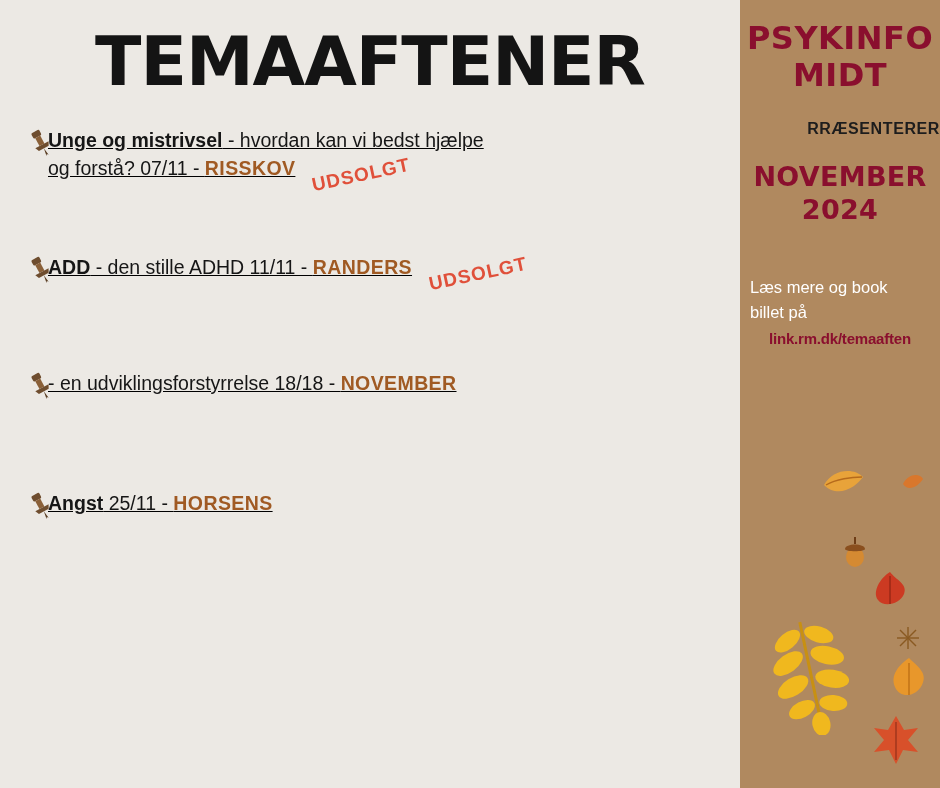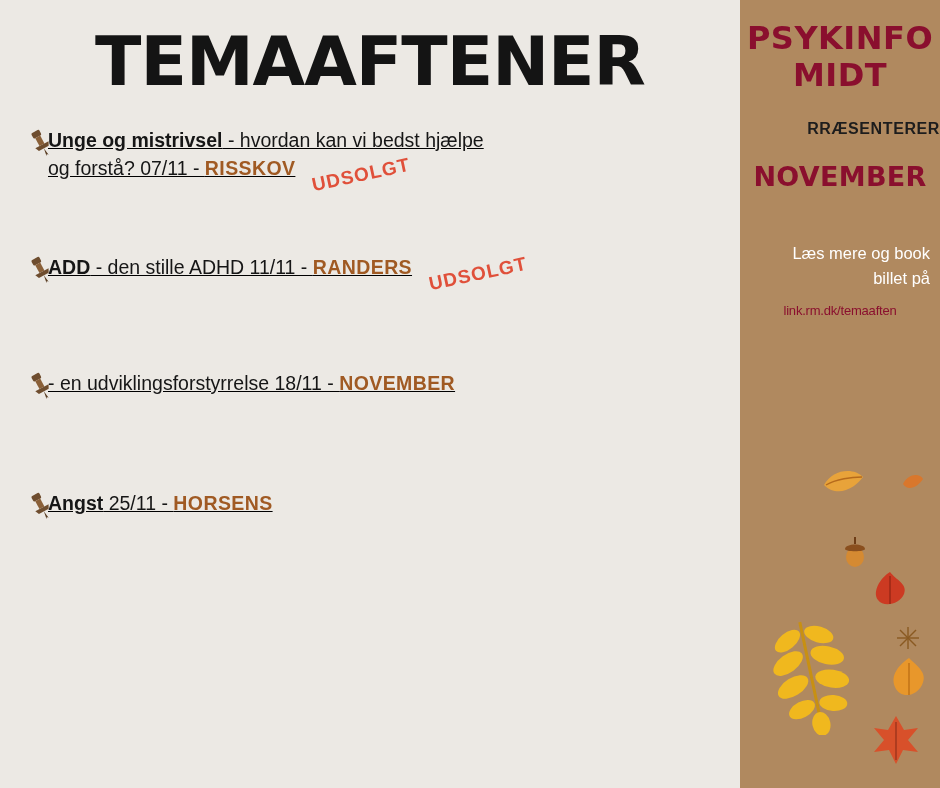--- a/index.html
+++ b/index.html
@@ -118,34 +118,34 @@
     text-align: center;
     font-family: "DejaVu Sans", sans-serif;
     font-weight: bold;
     color: #8a0f2e;
     font-size: 27px;
     line-height: 1.25;
     margin-top: 22px;
     letter-spacing: 0.3px;
   }
   .booktext {
-    text-align: right;
+    text-align: left;
     color: #ffffff;
     font-size: 16.5px;
     line-height: 1.5;
     margin-top: 48px;
     padding: 0 10px;
   }
   .booklink {
     display: block;
     text-align: center;
     color: #8a0f2e;
-    font-weight: normal;
-    font-size: 13px;
-    margin-top: 12px;
+    font-weight: bold;
+    font-size: 15px;
+    margin-top: 5px;
     text-decoration: none;
     letter-spacing: -0.2px;
   }
   .leaves {
     position: absolute;
     left: 0;
     top: 440px;
     width: 200px;
     height: 348px;
   }
@@ -202,21 +202,21 @@
           <svg width="30" height="30" viewBox="0 0 30 30">
             <g transform="rotate(-28 15 15)">
               <rect x="10.5" y="2" width="9" height="6" rx="1.5" fill="#6e4d2e"></rect>
               <rect x="12.2" y="8" width="5.6" height="9" fill="#8a6038"></rect>
               <path d="M7.5 17 L22.5 17 L20.5 21 L9.5 21 Z" fill="#6e4d2e"></path>
               <path d="M15 21 L16.2 29 L15 27.4 L13.8 29 Z" fill="#5a3d23"></path>
             </g>
           </svg>
         </span>
         <div class="evline">
-          <span> - en udviklingsforstyrrelse 18/11 - </span><span class="city">NOVEMBER</span>
+          <span> - en udviklingsforstyrrelse 18/18 - </span><span class="city">NOVEMBER</span>
         </div>
       </div>
 
 
       <div class="event" id="ev4">
         <span class="pin">
           <svg width="30" height="30" viewBox="0 0 30 30">
             <g transform="rotate(-28 15 15)">
               <rect x="10.5" y="2" width="9" height="6" rx="1.5" fill="#6e4d2e"></rect>
               <rect x="12.2" y="8" width="5.6" height="9" fill="#8a6038"></rect>
@@ -236,20 +236,21 @@
   <div class="right">
     <div class="brand">
       <div>PSYKINFO</div>
       <div>MIDT</div>
     </div>
 
     <div class="presents">RRÆSENTERER</div>
 
     <div class="month">
       <div>NOVEMBER</div>
+      <div>2024</div>
     </div>
 
     <div class="booktext">
       <div>Læs mere og book</div>
       <div>billet på</div>
     </div>
     <a href="#" class="booklink">link.rm.dk/temaaften</a>
 
     <div class="leaves">
       <span class="leaf" style="left:80px; top:25px;">

